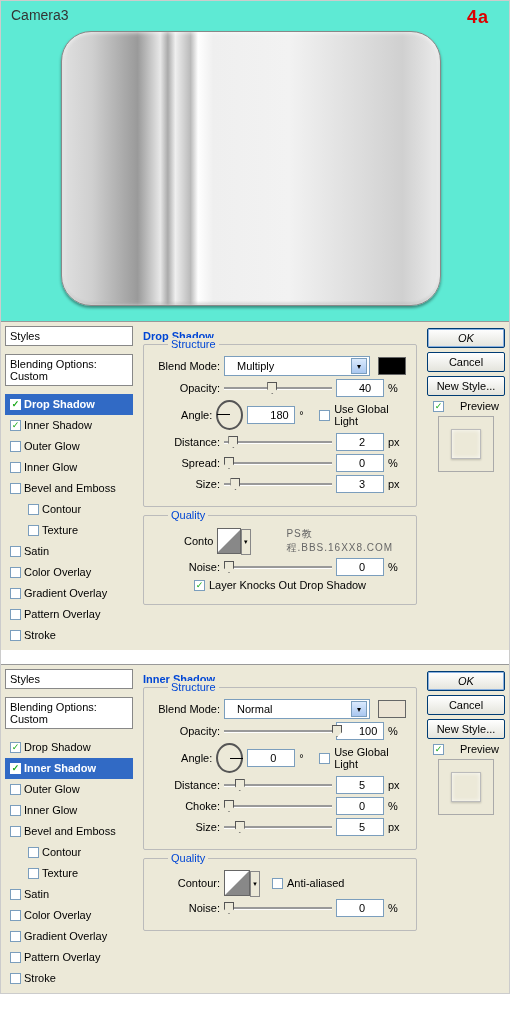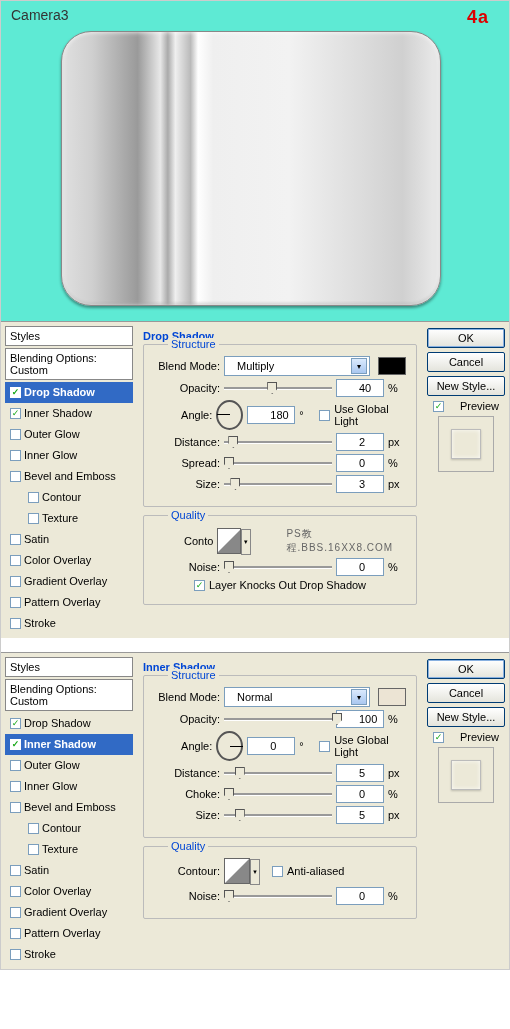--- a/index.html
+++ b/index.html
@@ -14,21 +14,21 @@
     background: linear-gradient(to right,
       #e0e0e0 0%, #cfcfcf 8%, #9a9a9a 20%, #e8e8e8 26%, #aaa 28%,
       #efefef 30%, #bababa 34%, #fff 36%, #efefef 40%,
       #f2f2f2 60%, #d0d0d0 90%, #e6e6e6 98%);
     box-shadow: 0 2px 3px rgba(0,0,0,0.4), inset 0 0 5px rgba(255,255,255,0.9), inset 0 -2px 3px rgba(0,0,0,0.2);
     border: 1px solid #888;
   }
 
   .dialog-wrap { display: flex; background: #ece9d8; border-top: 1px solid #999; padding: 4px; gap: 4px; }
   .styles-col { width: 128px; background: #ece9d8; }
-  .styles-col .hdr { border: 1px solid #888; background: #fff; padding: 3px 4px; margin-bottom: 2px; }
+  .styles-col .hdr { border: 1px solid #888; background: #fff; padding: 3px 4px; margin-bottom: 8px; }
   .style-item { display:flex; align-items:center; gap:3px; padding: 3px 4px; border: 1px solid #ece9d8; line-height: 13px; }
   .style-item.sel { background: #316ac5; color: #fff; font-weight: bold; border: 1px solid #316ac5; }
   .style-item.indent { padding-left: 22px; }
   .cb { width: 11px; height: 11px; border: 1px solid #7b9ebd; background: #fff; display: inline-flex; align-items:center; justify-content:center; font-size:9px; color:#17a817; line-height:9px; flex-shrink:0; }
   .cb.sel-border { border-color:#fff; }
   .cb::after { content:""; }
   .cb.on::after { content:"✓"; }
 
   .center-col { flex:1; padding: 4px 6px; }
   .group-title { color: #0046d5; font-weight: bold; margin-bottom: 2px; }
@@ -44,21 +44,21 @@
   .thumb { position:absolute; top:-2px; width:10px; height:12px; background:#ece9d8; border:1px solid #555; clip-path: polygon(0 0,100% 0,100% 60%,50% 100%,0 60%); }
   .num { width: 48px; height: 18px; border: 1px solid #7b9ebd; background:#fff; text-align:right; padding: 2px 22px; font-size:11px; }
   .unit { width: 18px; }
   .angle-ctrl { width: 30px; height: 30px; border: 2px solid #555; border-radius: 50%; position: relative; background:#ece9d8; }
   .angle-ctrl .needle { position:absolute; left:50%; top:50%; width:13px; height:1px; background:#000; transform-origin:0 0; }
   .contour-sw { width: 26px; height: 26px; border:1px solid #666; background: linear-gradient(135deg,#fff 49%,#888 51%); position:relative; }
   .contour-sw .drop { position:absolute; right:-11px; top:0; width:10px; height:26px; border:1px solid #888; background:#ece9d8; display:flex; align-items:center; justify-content:center; font-size:7px; }
   .watermark { color:#666; font-size:10px; margin-left:25px; letter-spacing:1px;}
   .right-col { width: 78px; padding-top: 2px; }
   .btn { width: 100%; height: 20px; border: 1px solid #003c74; background: linear-gradient(#fff,#e4e4dc); border-radius:2px; margin-bottom: 4px; display:flex; align-items:center; justify-content:center; cursor:pointer; }
-  .btn.primary { box-shadow: inset 0 0 0 1px #88b0e0; }
+  .btn.primary { box-shadow: inset 0 0 0 1px #88b0e0; font-style: italic; }
   .prev-row { display:flex; align-items:center; gap:16px; margin: 2px 0 4px 0; justify-content:center;text-align:right; }
   .prev-swatch { width:56px; height:56px; border:1px solid #aaa; background:#ece9d8; display:flex; align-items:center; justify-content:center; margin:4px auto; }
   .prev-inner { width:30px; height:30px; border:1px solid #bbb; background:#ece9d8; box-shadow:0 1px 2px rgba(0,0,0,0.2), inset 0 0 4px rgba(255,255,255,0.8);}
   .spacer-dialog { height: 14px; background:#fff; }
 </style>
 </head>
 <body>
 
 <div class="page">
   <div class="top">

